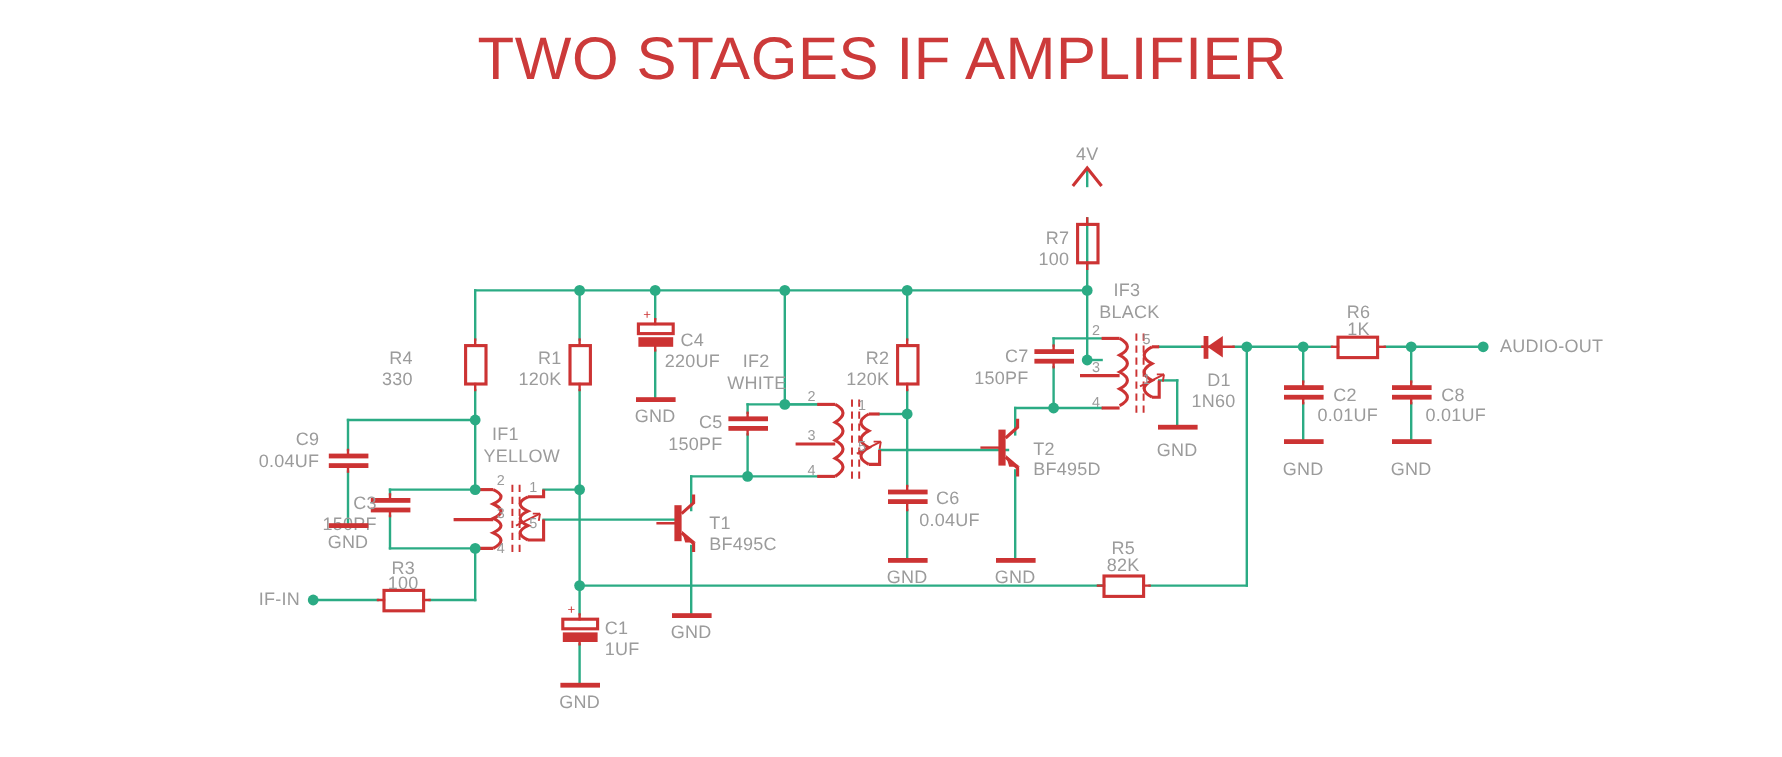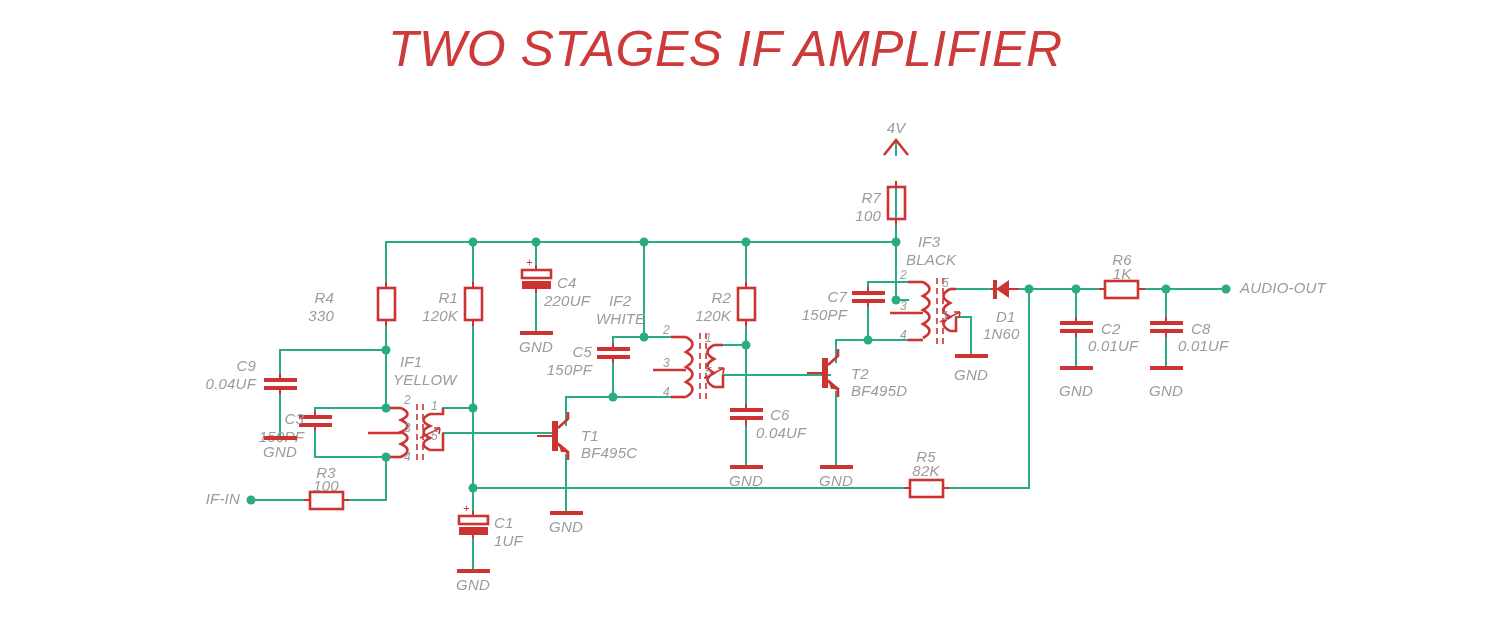--- a/index.html
+++ b/index.html
@@ -9,24 +9,23 @@
   }
   body {
     width: 1485px;
     height: 631px;
     font-family: "Liberation Sans", sans-serif;
     overflow: hidden;
     position: relative;
   }
   #schematic-root {
     position: absolute;
-    left: 8px; top: 0;
+    left: 18px; top: 0;
     width: 1468px;
     height: 631px;
-    font-style: italic;
   }
   svg.sch {
     display: block;
     width: 1485px;
     height: 631px;
     background: #ffffff;
   }
   .wire {
     stroke: #2bab84;
     stroke-width: 2;

